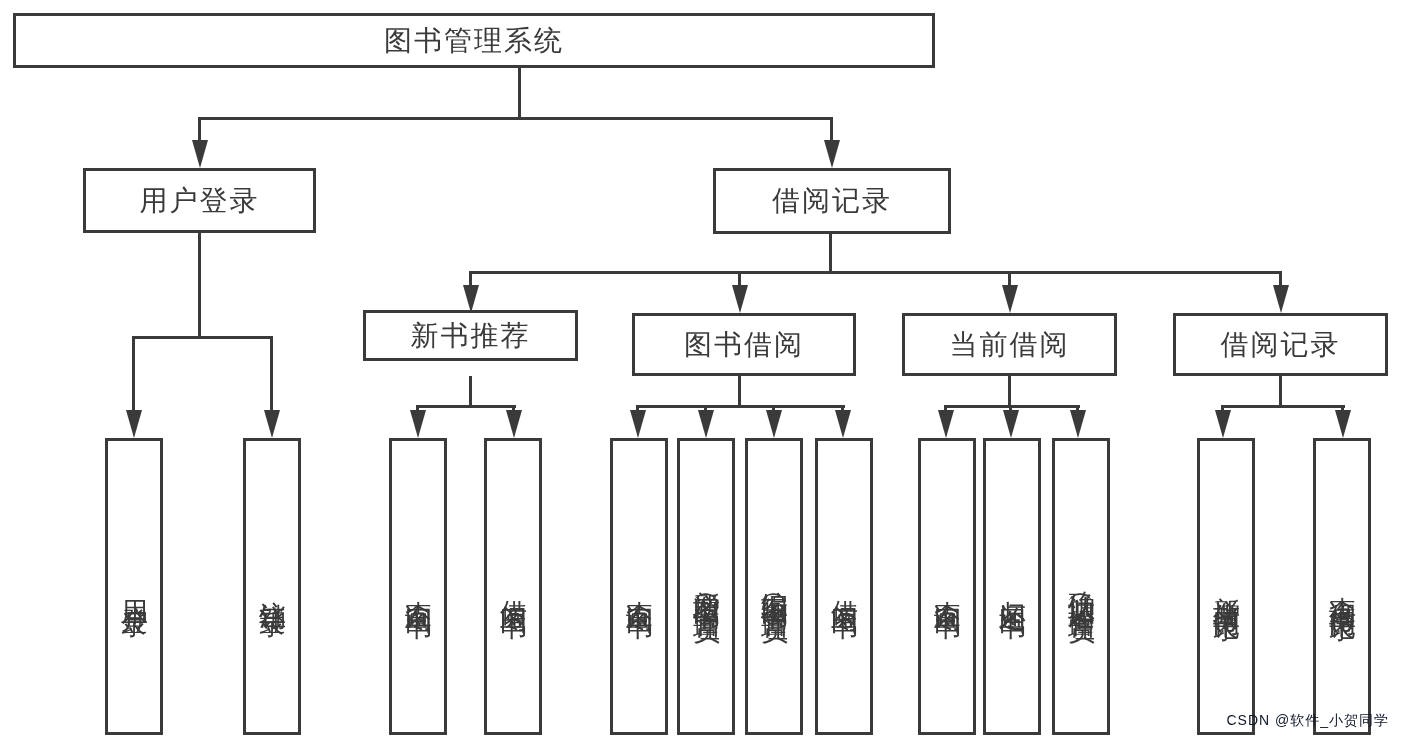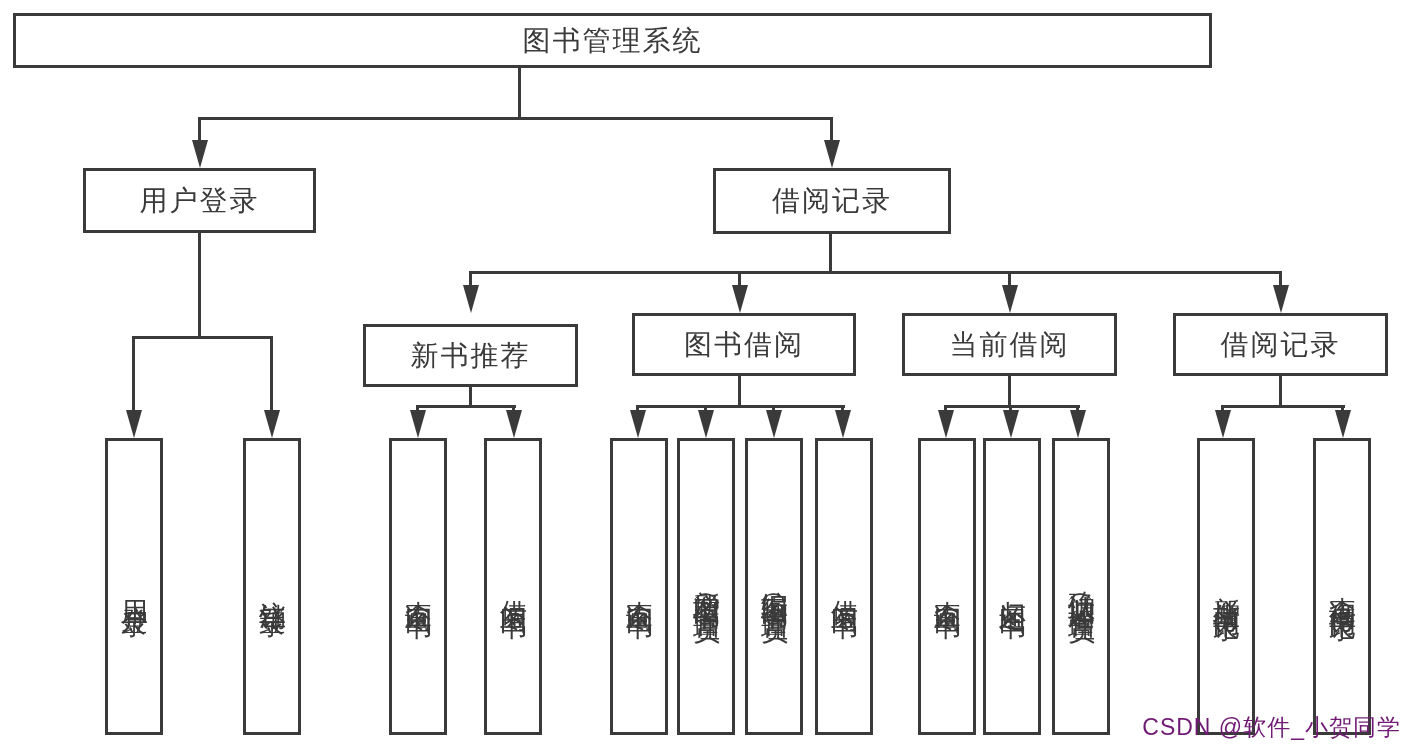--- a/index.html
+++ b/index.html
@@ -52,25 +52,25 @@
   
   .arr {
     position: absolute;
     width: 0; height: 0;
     border-style: solid;
     border-width: 28px 8px 0 8px;
     border-color: #3a3a3a transparent transparent transparent;
   }
   .watermark {
     position: absolute;
-    right: 4px;
+    right: 16px;
     top: 712px;
-    font-size: 23px;
+    font-size: 14px;
     letter-spacing: 1px;
-    color: #701a75;
+    color: #0f172a;
     z-index: 10;
   }
 </style>
 </head>
 <body>
 
 <div id="stage">
 
   <div class="vl" style="left:518px;top:68px;height:52px"></div>
   <div class="hl" style="left:198px;top:117px;width:635px"></div>
@@ -124,26 +124,26 @@
   <div class="vl" style="left:1076px;top:405px;height:8px"></div>
   <div class="arr" style="left:1070px;top:410px"></div>
 
   <div class="vl" style="left:1279px;top:375px;height:33px"></div>
   <div class="hl" style="left:1221px;top:405px;width:124px"></div>
   <div class="vl" style="left:1221px;top:405px;height:8px"></div>
   <div class="arr" style="left:1215px;top:410px"></div>
   <div class="vl" style="left:1341px;top:405px;height:8px"></div>
   <div class="arr" style="left:1335px;top:410px"></div>
 
-  <div class="hnode" style="left:13px;top:13px;width:1199px;height:55px">图书管理系统</div>
+  <div class="hnode" style="left:13px;top:13px;width:922px;height:55px">图书管理系统</div>
 
   <div class="hnode" style="left:83px;top:168px;width:233px;height:65px">用户登录</div>
   <div class="hnode" style="left:713px;top:168px;width:238px;height:66px">借阅记录</div>
 
-  <div class="hnode" style="left:363px;top:324px;width:215px;height:63px">新书推荐</div>
+  <div class="hnode" style="left:363px;top:310px;width:215px;height:51px">新书推荐</div>
   <div class="hnode" style="left:632px;top:313px;width:224px;height:63px">图书借阅</div>
   <div class="hnode" style="left:902px;top:313px;width:215px;height:63px">当前借阅</div>
   <div class="hnode" style="left:1173px;top:313px;width:215px;height:63px">借阅记录</div>
 
   <div class="vnode" style="left:105px">
     <span>用户登录</span>
     </div>
   <div class="vnode" style="left:243px">
     <span>注销登录</span>
     </div>

